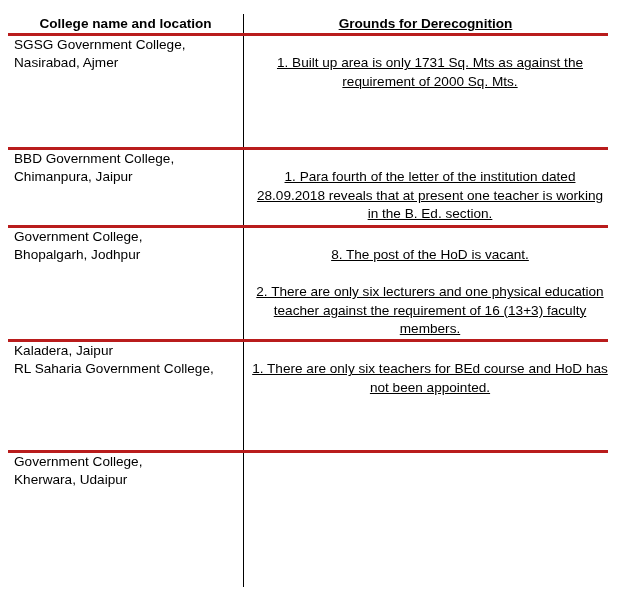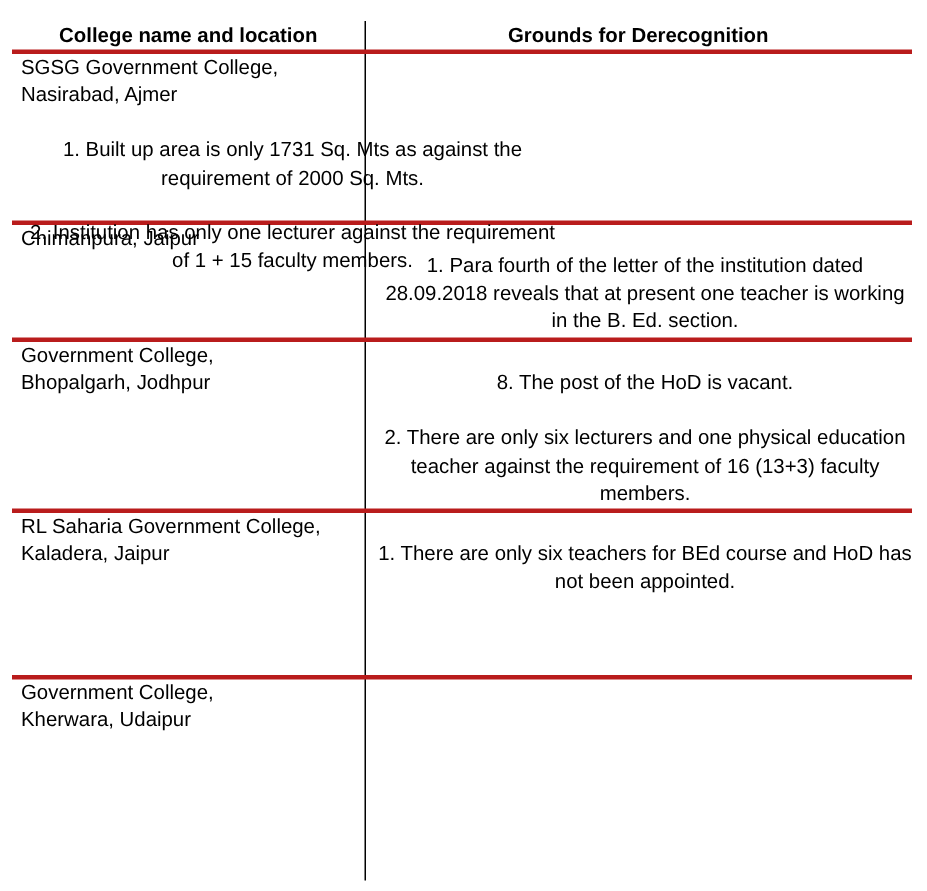--- a/index.html
+++ b/index.html
@@ -41,32 +41,33 @@
     }
     .cell-left {
       width: 235px;
       box-sizing: border-box;
       padding: 0 0 0 6px;
     }
     .cell-right {
       width: 365px;
       box-sizing: border-box;
       padding: 0 0 0 9px;
+      text-decoration: underline;
     }
     .header .cell-left,
     .header .cell-right {
       font-weight: bold;
       text-align: center;
       padding: 1px 0 0 0;
       height: 19px;
     }
     .header .cell-right { padding-left: 0; }
     .para { margin: 0; text-align: center; }
     .gap { height: 18.4px; }
-    .r1 { height: 111px; flex-direction: column; }
+    .r1 { height: 111px; }
     .r2 { height: 75px; }
     .r3 { height: 111px; }
     .r4 { height: 108px; }
     .r5 { height: 146px; }
     .cell-right .first { margin-top: 18.4px; }
   </style>
 </head>
 <body>
 
 <div class="table">
@@ -78,26 +79,26 @@
   </div>
 
   <div class="row r1">
     <div class="cell-left">
       <div>SGSG Government College,</div>
       <div>Nasirabad, Ajmer</div>
     </div>
     <div class="cell-right">
       <p class="para first">1. Built up area is only 1731 Sq. Mts as against the requirement of 2000 Sq. Mts.</p>
       <div class="gap"></div>
-      <p class="para">2. Institution has only one lecturer against the requirement of 1 + 15 faculty members.</p>
     </div>
   </div>
 
   <div class="row r2">
     <div class="cell-left">
+      <div>BBD Government College,</div>
       <div>Chimanpura, Jaipur</div>
     </div>
     <div class="cell-right">
       <p class="para first">1. Para fourth of the letter of the institution dated 28.09.2018 reveals that at present one teacher is working in the B. Ed. section.</p>
     </div>
   </div>
 
   <div class="row r3">
     <div class="cell-left">
       <div>Government College,</div>
@@ -105,22 +106,22 @@
     </div>
     <div class="cell-right">
       <p class="para first">8. The post of the HoD is vacant.</p>
       <div class="gap"></div>
       <p class="para">2. There are only six lecturers and one physical education teacher against the requirement of 16 (13+3) faculty members.</p>
     </div>
   </div>
 
   <div class="row r4">
     <div class="cell-left">
+      <div>Kaladera, Jaipur</div>
       <div>RL Saharia Government College,</div>
-      <div>Kaladera, Jaipur</div>
     </div>
     <div class="cell-right">
       <p class="para first">1. There are only six teachers for BEd course and HoD has not been appointed.</p>
       <div class="gap"></div>
     </div>
   </div>
 
   <div class="row r5 last">
     <div class="cell-left">
       <div>Government College,</div>

